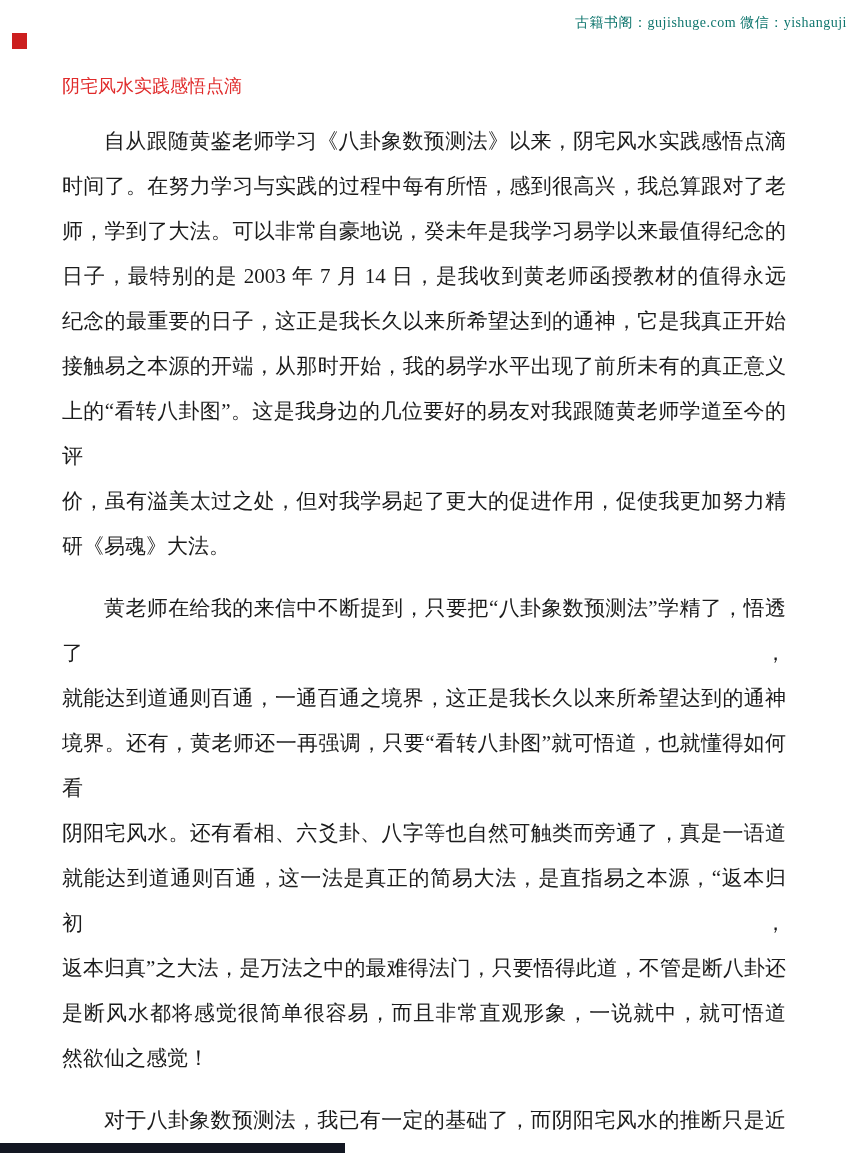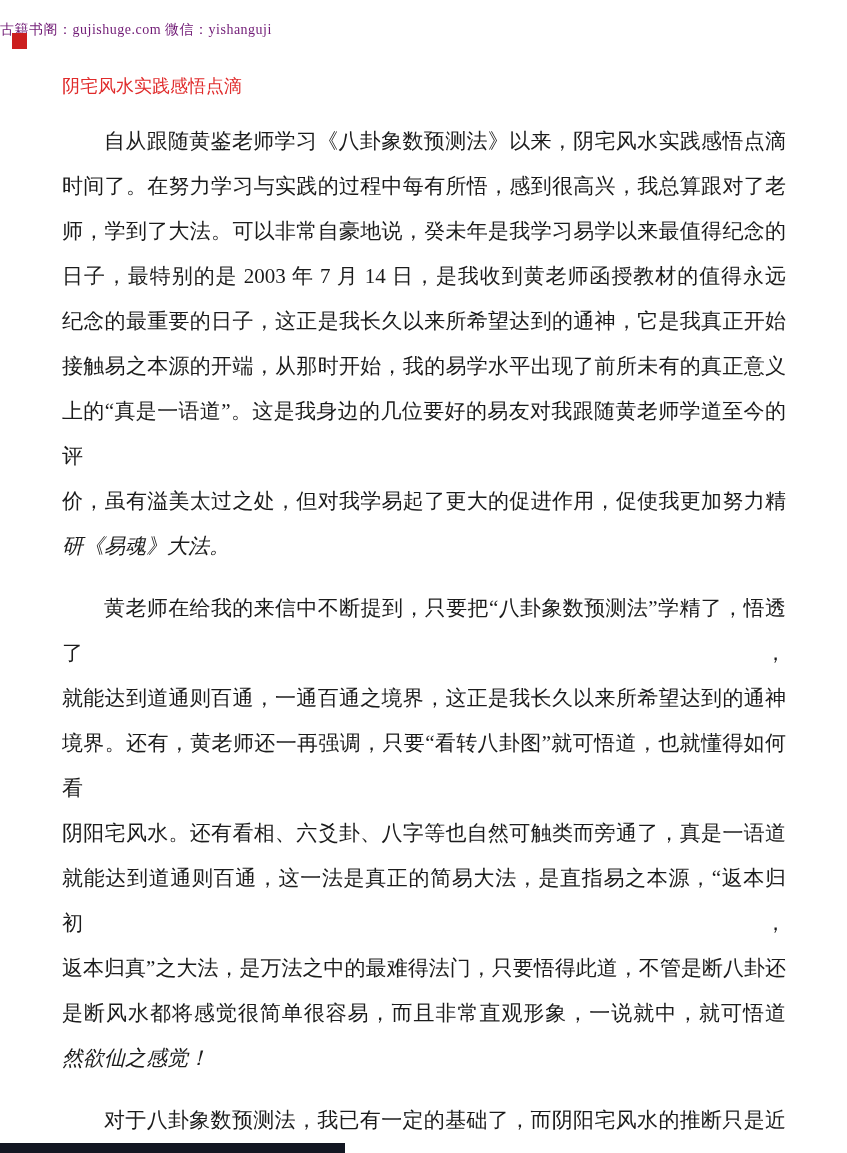--- a/index.html
+++ b/index.html
@@ -6,26 +6,26 @@
   .page {
     position: relative;
     width: 847px;
     height: 1153px;
     background: #ffffff;
     overflow: hidden;
     font-family: "Liberation Serif", "DejaVu Serif", serif;
   }
   .header-watermark {
     position: absolute;
-    top: 21px; left: 0;
+    top: 14px; left: 0;
     width: 100%;
-    text-align: left;
+    text-align: right;
     font-size: 14px;
     letter-spacing: 0.5px;
-    color: #701a75;
+    color: #0f766e;
   }
   .red-mark {
     position: absolute;
     left: 12px; top: 33px;
     width: 15px; height: 16px;
     background: #cc1f1f;
   }
   .doc-title {
     position: absolute;
     top: 71px; left: 62px;
@@ -47,21 +47,20 @@
   .para { margin: 0 0 17px 0; }
   .line {
     text-align: justify;
     text-align-last: justify;
     text-justify: inter-ideograph;
   }
   .line.indent { text-indent: 42px; }
   .line.short {
     text-align: center;
     text-align-last: left;
-    font-style: italic;
   }
   .bottom-bar {
     position: absolute;
     left: 0; bottom: 0;
     width: 345px; height: 10px;
     background: #131722;
   }
 </style>
 </head>
 <body>
@@ -76,21 +75,21 @@
 
   <div class="doc-body">
 
     <div class="para">
       <div class="line indent">自从跟随黄鉴老师学习《八卦象数预测法》以来，阴宅风水实践感悟点滴</div>
       <div class="line">时间了。在努力学习与实践的过程中每有所悟，感到很高兴，我总算跟对了老</div>
       <div class="line">师，学到了大法。可以非常自豪地说，癸未年是我学习易学以来最值得纪念的</div>
       <div class="line">日子，最特别的是 2003 年 7 月 14 日，是我收到黄老师函授教材的值得永远</div>
       <div class="line">纪念的最重要的日子，这正是我长久以来所希望达到的通神，它是我真正开始</div>
       <div class="line">接触易之本源的开端，从那时开始，我的易学水平出现了前所未有的真正意义</div>
-      <div class="line">上的“真是一语道”。这是我身边的几位要好的易友对我跟随黄老师学道至今的评</div>
+      <div class="line">上的“看转八卦图”。这是我身边的几位要好的易友对我跟随黄老师学道至今的评</div>
       <div class="line">价，虽有溢美太过之处，但对我学易起了更大的促进作用，促使我更加努力精</div>
       <div class="line short">研《易魂》大法。</div>
     </div>
 
     <div class="para">
       <div class="line indent">黄老师在给我的来信中不断提到，只要把“八卦象数预测法”学精了，悟透了，</div>
       <div class="line">就能达到道通则百通，一通百通之境界，这正是我长久以来所希望达到的通神</div>
       <div class="line">境界。还有，黄老师还一再强调，只要“看转八卦图”就可悟道，也就懂得如何看</div>
       <div class="line">阴阳宅风水。还有看相、六爻卦、八字等也自然可触类而旁通了，真是一语道</div>
       <div class="line">就能达到道通则百通，这一法是真正的简易大法，是直指易之本源，“返本归初，</div>

